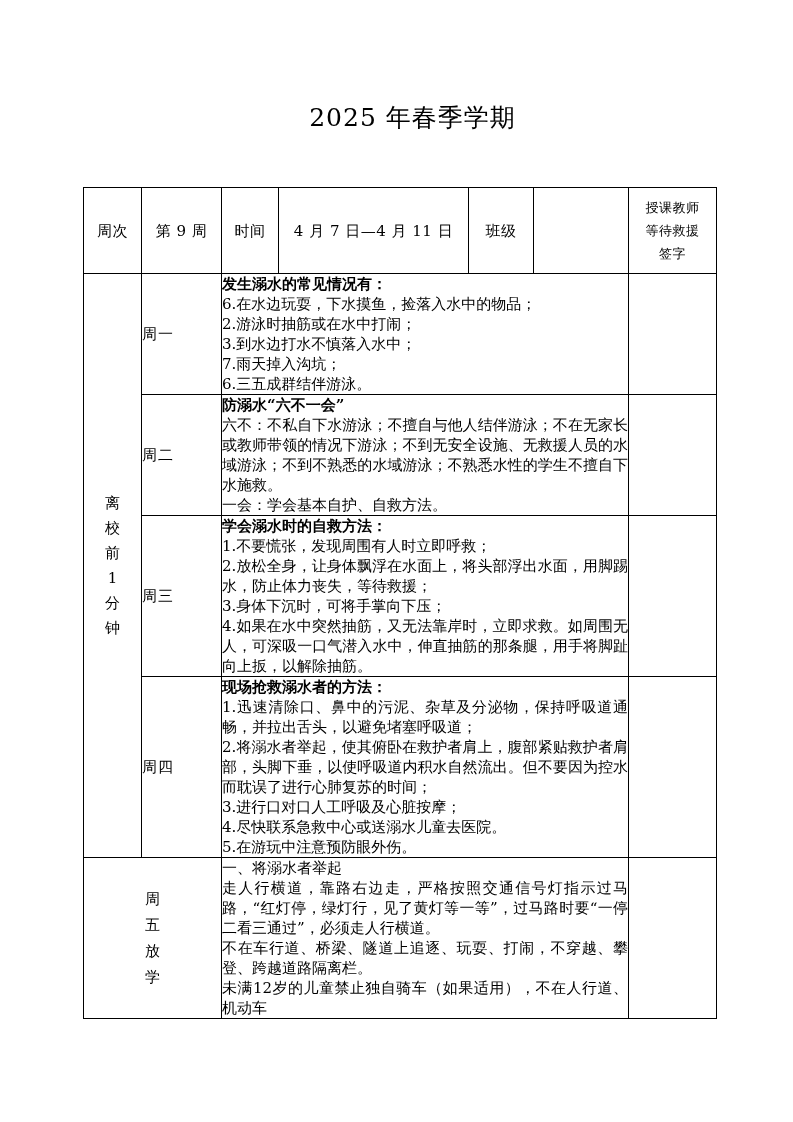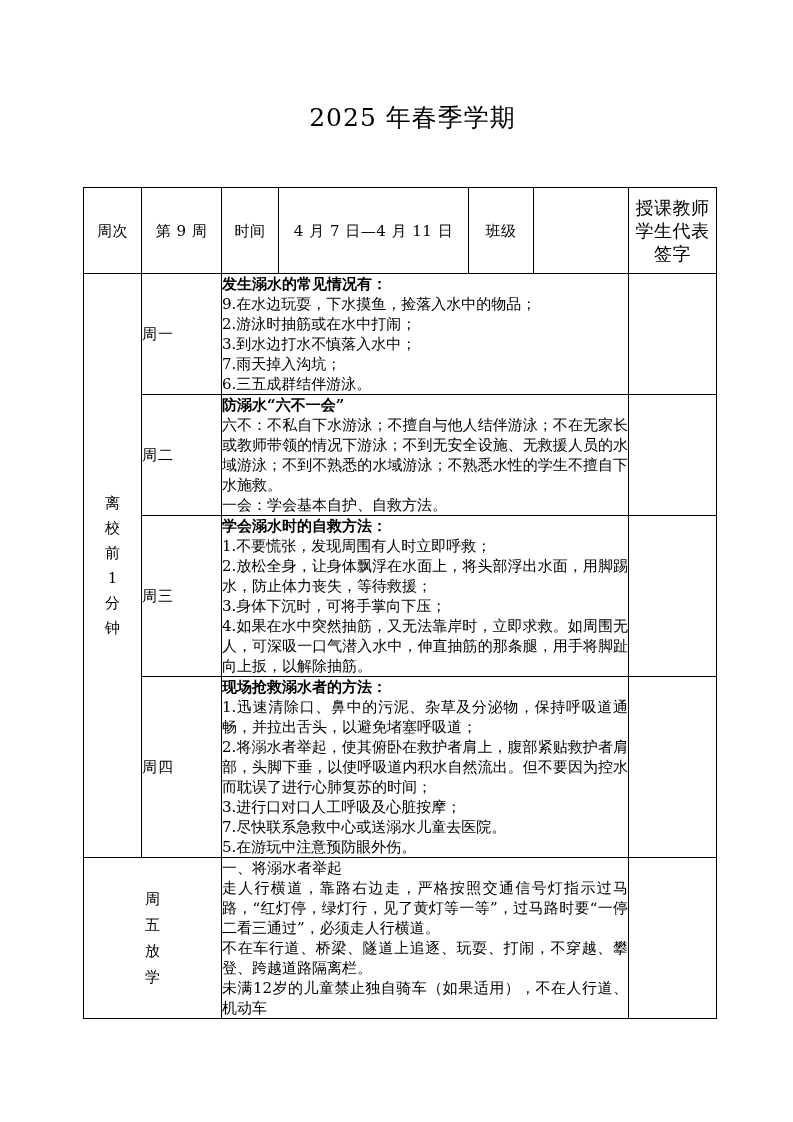--- a/index.html
+++ b/index.html
@@ -54,21 +54,21 @@
   }
   
   .hdr td {
     text-align: center;
     height: 81px;
     font-size: 13px;
     letter-spacing: 0.5px;
   }
   .hdr .sign-cell {
     line-height: 23px;
-    font-size: 18px;
+    font-size: 13px;
     padding: 2px 4px;
   }
   .hdr .date-cell {
     letter-spacing: 0.5px;
   }
   
   td.vlabel {
     text-align: center;
     vertical-align: middle;
     font-size: 13.5px;
@@ -136,40 +136,40 @@
     <tbody>
         <tr class="hdr">
       <td>周次</td>
       <td>第 9 周</td>
       <td>时间</td>
       <td class="date-cell">4 月 7 日—4 月 11 日</td>
       <td>班级</td>
       <td></td>
       <td class="sign-cell">
         <span>授课教师</span><br>
-        <span>学生代表</span><br>
+        <span>等待救援</span><br>
         <span>签字</span>
       </td>
     </tr>
 
     <tr>
       <td class="vlabel" rowspan="4">
         <span class="vstack">
           <span>离</span>
           <span>校</span>
           <span>前</span>
           <span>1</span>
           <span>分</span>
           <span>钟</span>
         </span>
       </td>
       <td class="day">周一</td>
       <td class="content" colspan="4">
         <p class="hd">发生溺水的常见情况有：</p>
-        <p>9.在水边玩耍，下水摸鱼，捡落入水中的物品；</p>
+        <p>6.在水边玩耍，下水摸鱼，捡落入水中的物品；</p>
         <p>2.游泳时抽筋或在水中打闹；</p>
         <p>3.到水边打水不慎落入水中；</p>
         <p>7.雨天掉入沟坑；</p>
         <p>6.三五成群结伴游泳。</p>
       </td>
       <td class="sign"></td>
     </tr>
 
     <tr>
       <td class="day">周二</td>
@@ -193,21 +193,21 @@
       <td class="sign"></td>
     </tr>
 
     <tr>
       <td class="day">周四</td>
       <td class="content" colspan="4">
         <p class="hd">现场抢救溺水者的方法：</p>
         <p>1.迅速清除口、鼻中的污泥、杂草及分泌物，保持呼吸道通畅，并拉出舌头，以避免堵塞呼吸道；</p>
         <p>2.将溺水者举起，使其俯卧在救护者肩上，腹部紧贴救护者肩部，头脚下垂，以使呼吸道内积水自然流出。但不要因为控水而耽误了进行心肺复苏的时间；</p>
         <p>3.进行口对口人工呼吸及心脏按摩；</p>
-        <p>7.尽快联系急救中心或送溺水儿童去医院。</p>
+        <p>4.尽快联系急救中心或送溺水儿童去医院。</p>
         <p>5.在游玩中注意预防眼外伤。</p>
       </td>
       <td class="sign"></td>
     </tr>
 
     <tr>
       <td class="fri-label" colspan="2">
         <span class="vstack">
           <span>周</span>
           <span>五</span>

